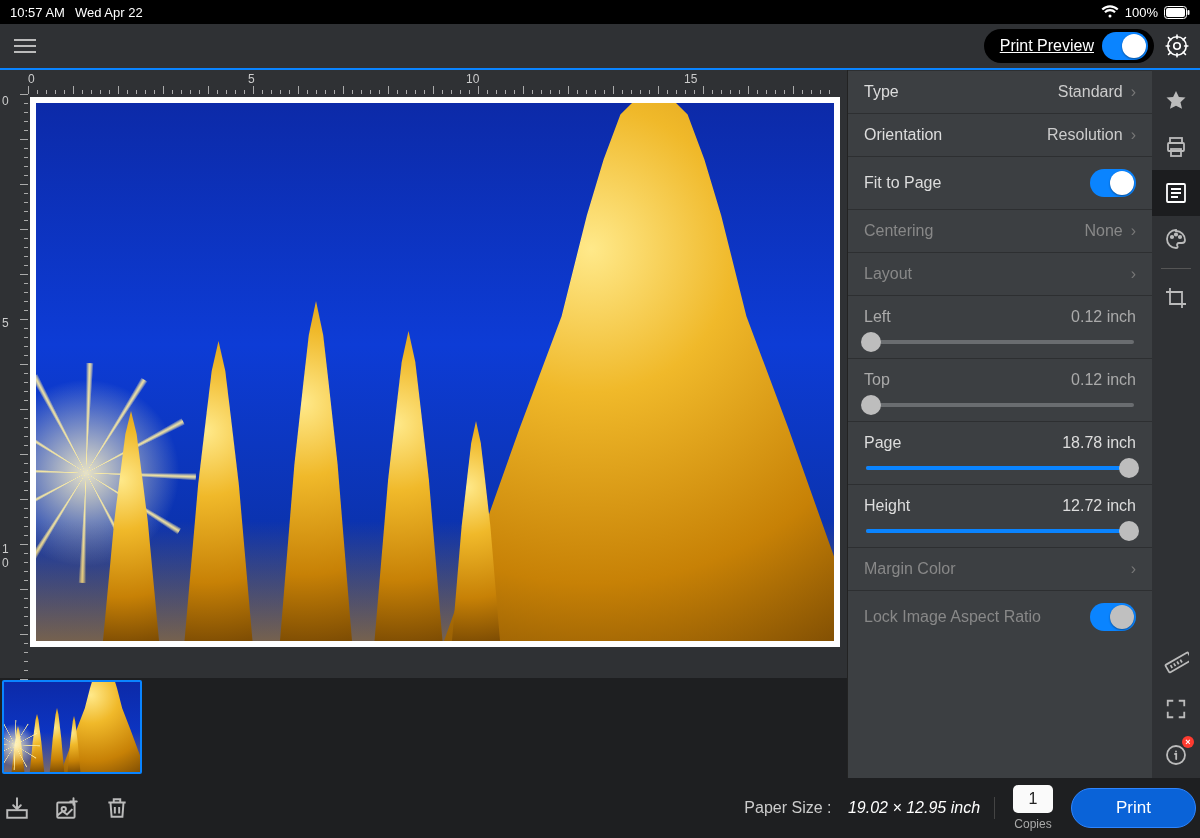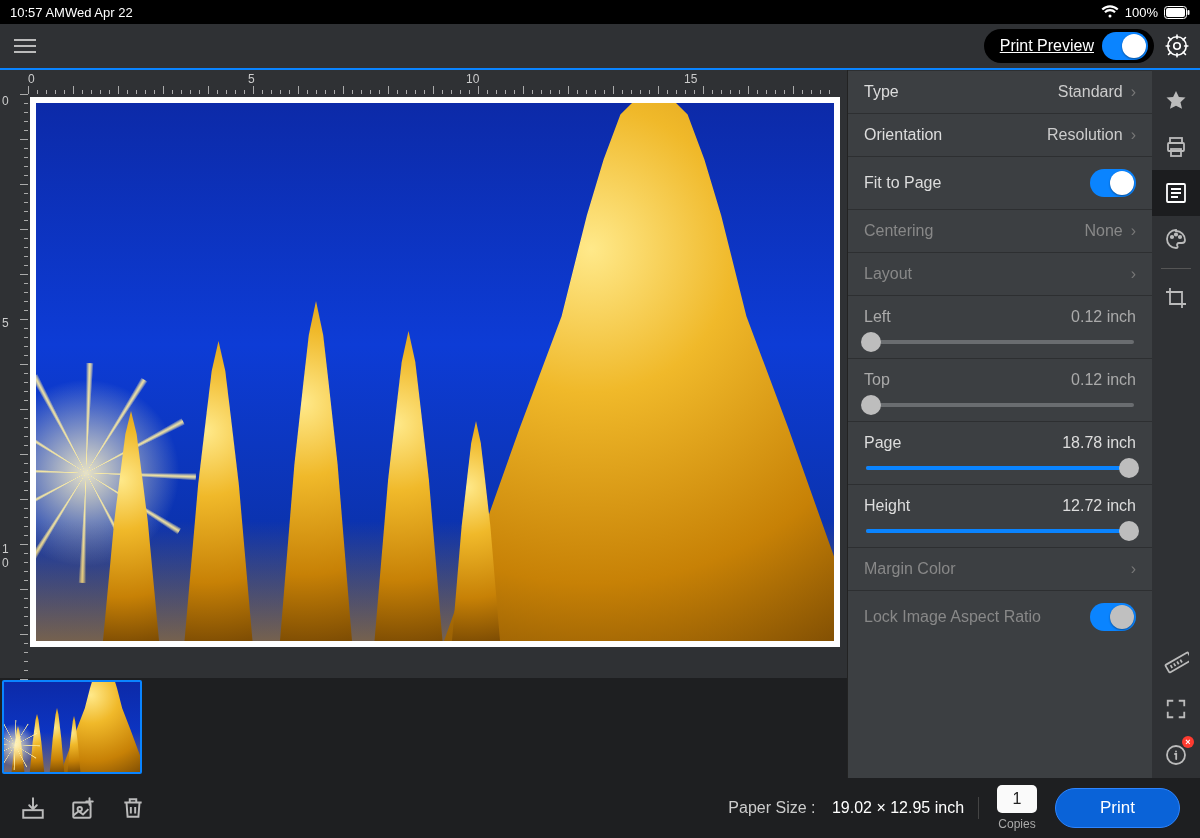--- a/index.html
+++ b/index.html
@@ -1,20 +1,20 @@
 <!DOCTYPE html>
 <html><head>
 <meta charset="utf-8">
 <style>
   * { margin: 0; padding: 0; box-sizing: border-box; }
   html, body { width: 1200px; height: 838px; font-family: -apple-system, "Helvetica Neue", Arial, sans-serif; background: #000; color: #fff; overflow: hidden; }
 
   
   .statusbar { height: 24px; background: #000; display: flex; align-items: center; padding: 0 10px; font-size: 13px; font-weight: 500; }
-  .statusbar .left { display: flex; gap: 0; }
+  .statusbar .left { display: flex; gap: 10px; }
   .statusbar .right { margin-left: auto; display: flex; align-items: center; gap: 6px; }
 
   .wifi-icon svg, .battery-icon svg { display: block; }
 
   
   .appbar { height: 44px; background: #2f3134; display:flex; align-items:center; padding:0 10px; justify-content:space-between; }
   .menu-icon { display:flex; flex-direction:column; gap:4px; padding:6px 4px; cursor:pointer; }
   .menu-icon span { width:22px; height:2px; background:#bbb; }
   .appbar-right { display:flex; align-items:center; gap:10px; }
   .preview-pill { background:#000; border-radius:20px; height:34px; display:flex; align-items:center; padding:0 6px 0 16px; gap:8px;text-decoration:underline; }
@@ -95,28 +95,28 @@
   .slider-fill { position:absolute; height:4px; background:#0a84ff; border-radius:2px; top:0; left:0; }
   .slider-thumb { position:absolute; width:20px; height:20px; background:#bdbdbd; border-radius:50%; top:50%; transform:translate(-50%,-50%); }
 
   
   .tool-col { width:48px; background:#2f3134; display:flex; flex-direction:column; align-items:center; padding-top:8px; gap:0px; }
   .tool-item { width:48px; height:46px; display:flex; align-items:center; justify-content:center; color:#bbb; cursor:pointer; }
   .tool-item.active { background:#1c1d1f; color:#fff; }
   .tool-sep { height:1px; width:30px; background:#555; margin:6px 0; }
 
   
-  .bottombar { height:60px; background:#1e1f21; display:flex; align-items:center; padding:0 20px; gap:18px; color:#ccc; }
+  .bottombar { height:60px; background:#1e1f21; display:flex; align-items:center; padding:0 4px; gap:18px; color:#ccc; }
   .bb-left { display:flex; gap:24px; }
   .bb-left .tool-item { width:auto; height:auto; color:#bbb; }
   .bb-left .tool-item svg { width:26px; height:26px; }
   .bb-center { margin-left:auto; text-align:right; font-size:16px; line-height:22px; padding-right:14px; border-right:1px solid #444; }
   .bb-center .row { display:flex; justify-content:flex-end; gap:6px; }
   .bb-center .label { color:#ccc; }
-  .bb-center .val { color:#fff; }
+  .bb-center .val { color:#fff;font-style:italic; }
   .copies-box { text-align:center; }
   .copies-box .count { width:40px; height:28px; background:#fafafa; color:#222; border-radius:5px; font-size:16px; display:flex; align-items:center; justify-content:center; }
   .copies-box .label { font-size:12px; color:#aaa; margin-top:4px; }
   .print-btn { background:#0a63d8; border:1px solid #2e85ff; color:#fff; font-size:17px; padding:9px 44px; border-radius:22px; cursor:pointer; }
 
 </style>
 </head>
 <body>
 
 <div class="statusbar">

